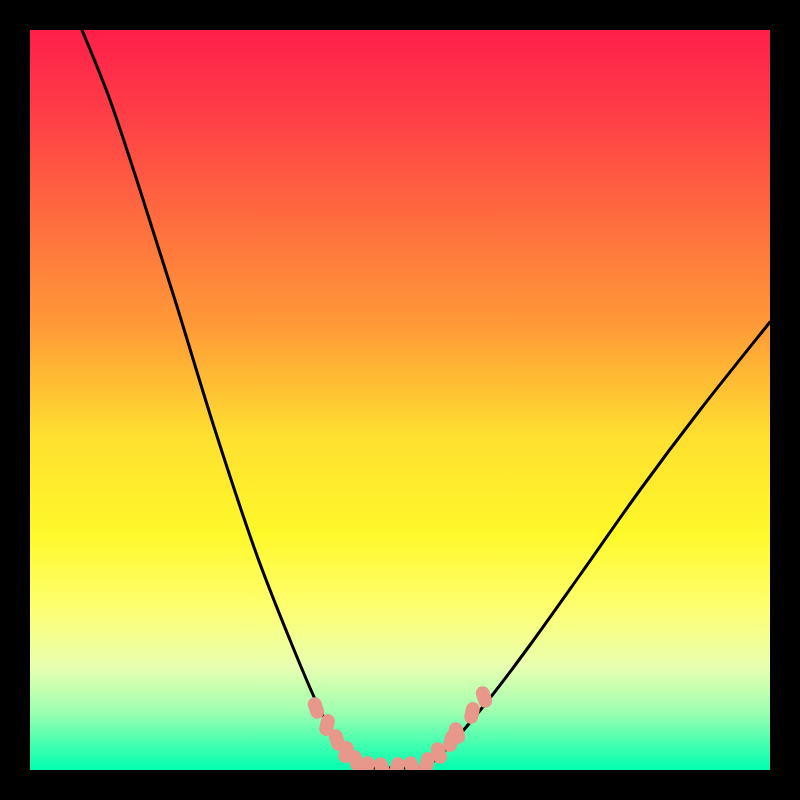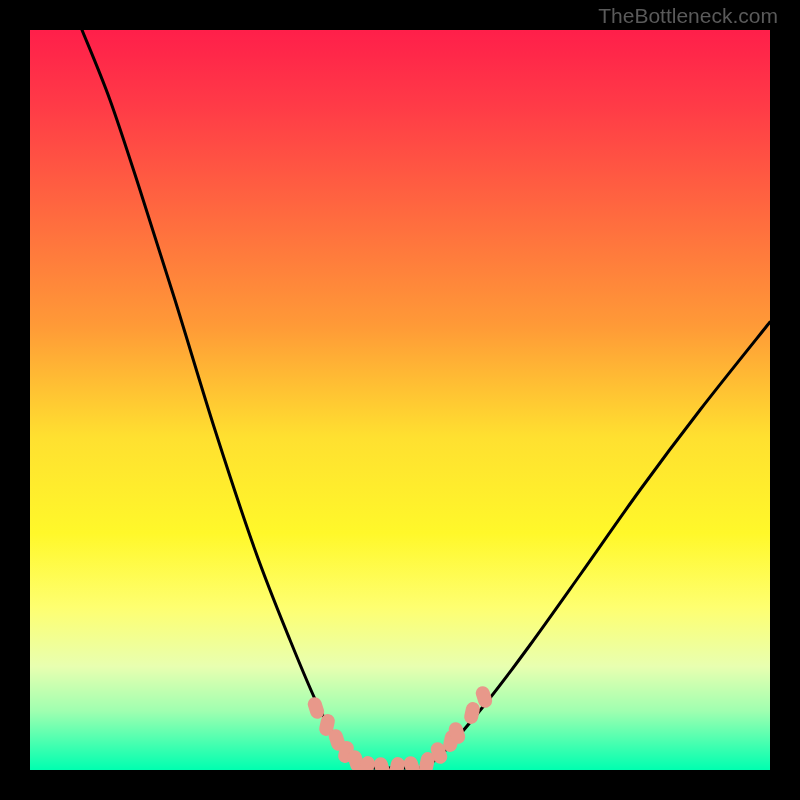--- a/index.html
+++ b/index.html
@@ -34,21 +34,20 @@
   }
   svg {
     display: block;
   }
 </style>
 </head>
 <body>
 
 <div class="container">
 
-  <div class="watermark">TheBottleneck.com</div>
 
   <div class="chart-area">
     <svg id="chart-svg" width="740" height="740" viewBox="0 0 740 740">
       <defs>
         <linearGradient id="bg-grad" x1="0" y1="0" x2="0" y2="1">
             <stop offset="0%" stop-color="#ff1f4a"></stop>
             <stop offset="10%" stop-color="#ff3a47"></stop>
             <stop offset="25%" stop-color="#ff6a3f"></stop>
             <stop offset="40%" stop-color="#ff9a37"></stop>
             <stop offset="55.00000000000001%" stop-color="#ffe030"></stop>

